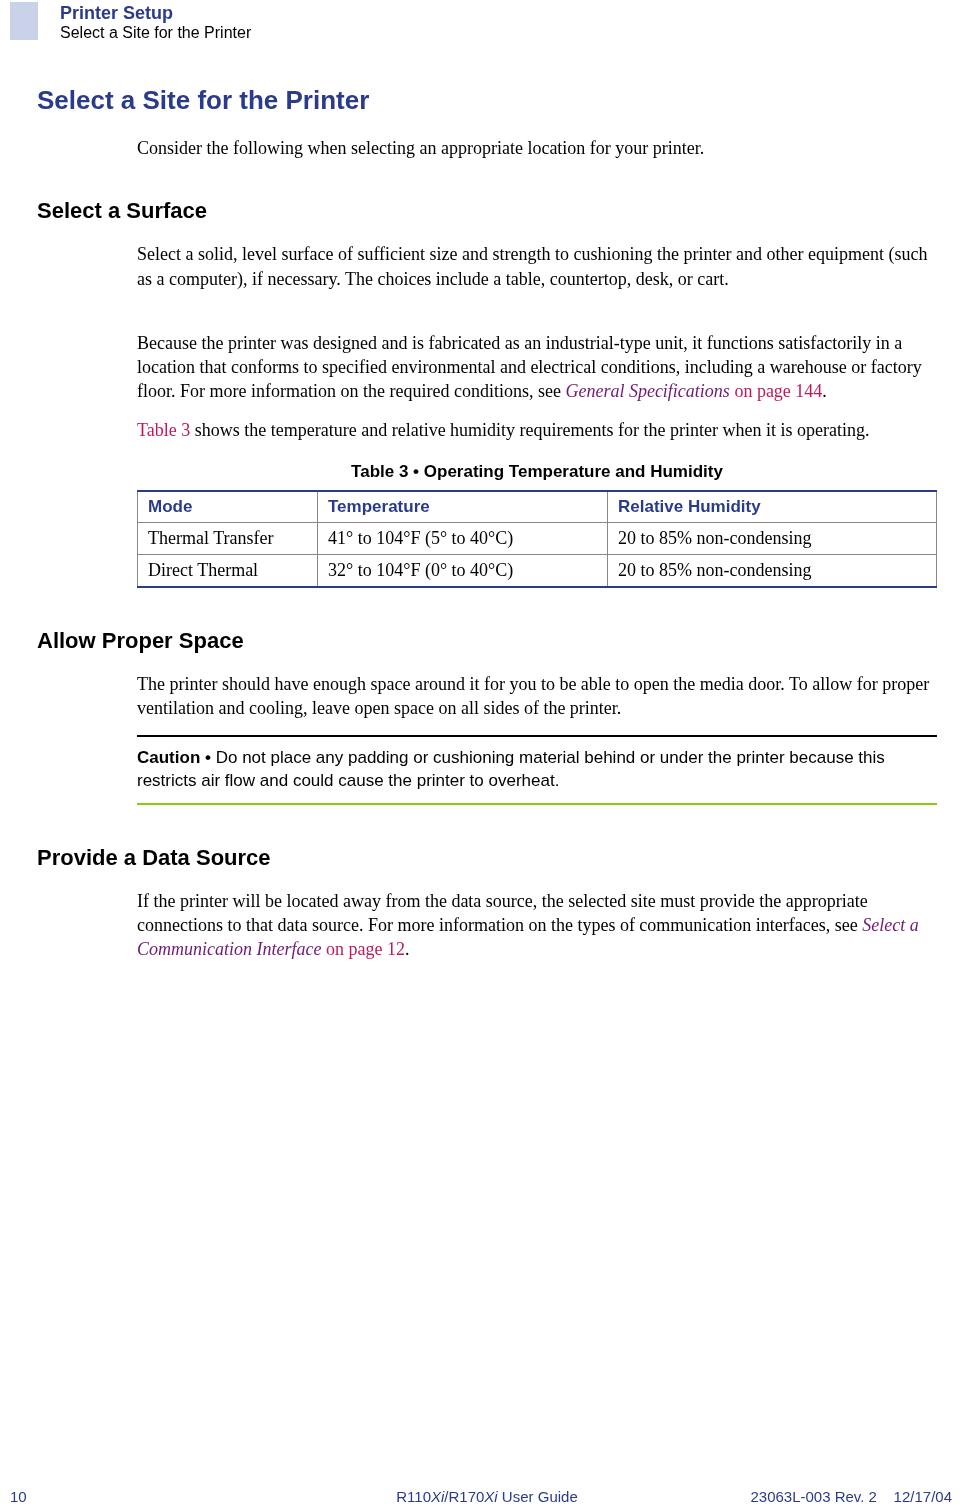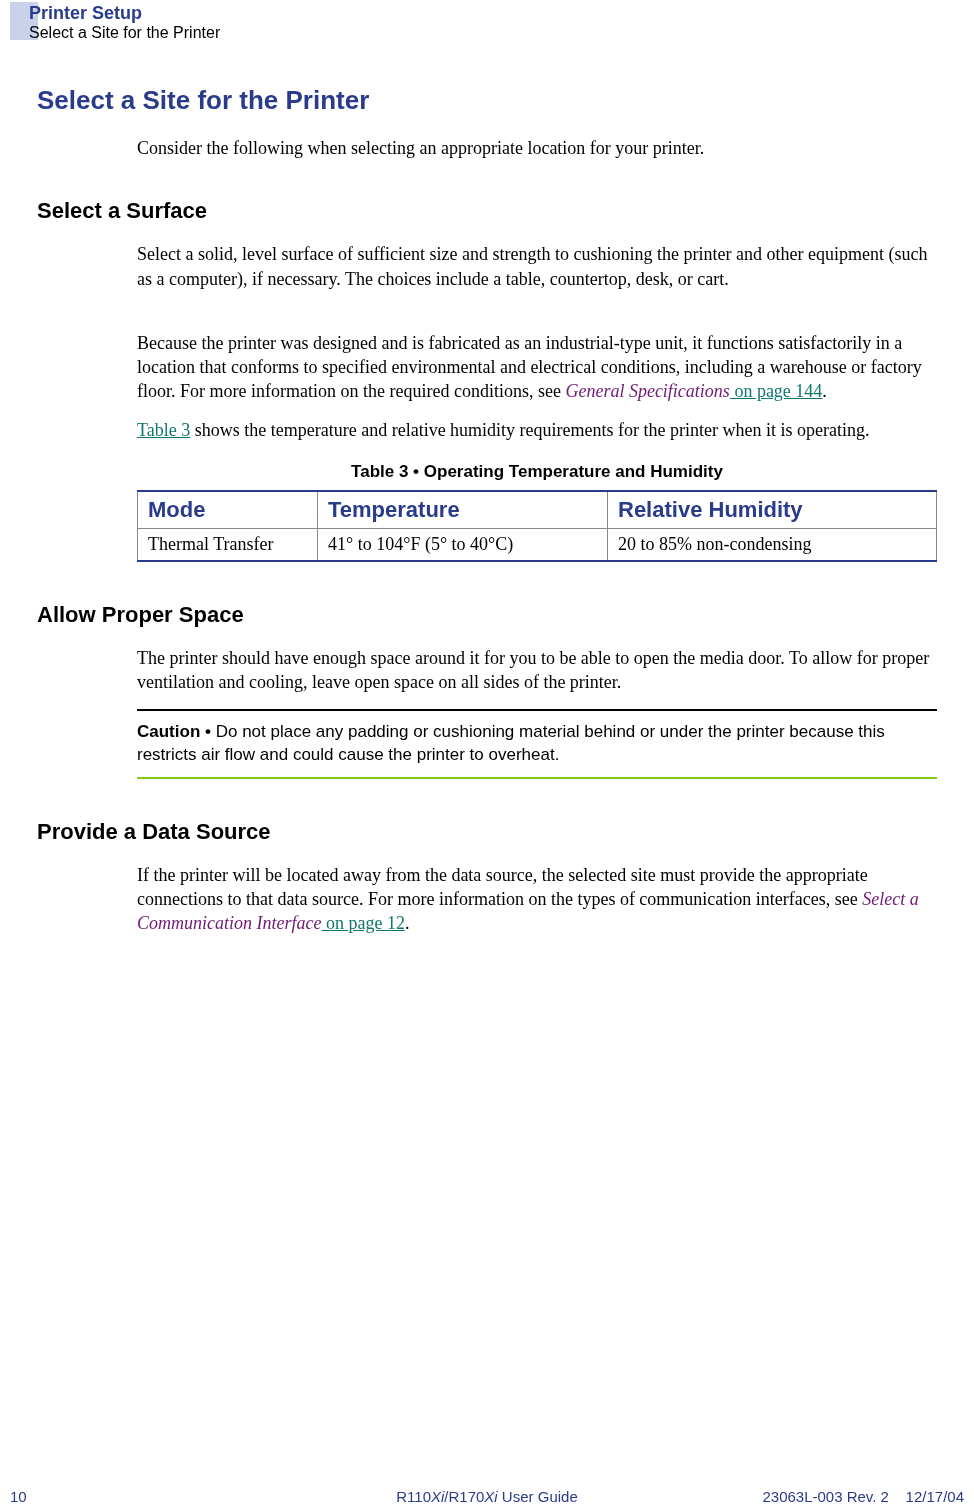--- a/index.html
+++ b/index.html
@@ -15,21 +15,21 @@
       position: absolute;
       top: 2px;
       left: 10px;
       width: 28px;
       height: 38px;
       background: #c9d2e8;
     }
     .header-text {
       position: absolute;
       top: 3px;
-      left: 29px;
+      left: 60px;
     }
     .header-title {
       color: #2a3b8c;
       font-family: Arial, Helvetica, sans-serif;
       font-weight: bold;
       font-size: 18px;
     }
     .header-sub {
       font-family: Arial, Helvetica, sans-serif;
       font-size: 16px;
@@ -61,21 +61,21 @@
       margin-bottom: 18px;
     }
     .body-text {
       margin-left: 100px;
       font-size: 18px;
       line-height: 1.35;
       margin-bottom: 14px;
     }
     .section { margin-bottom: 40px; }
     .link { color: #701a75; font-style: italic; }
-    .link-plain { color: #0f766e; font-style: normal; text-decoration: underline; }
+    .link-plain { color: #be185d; font-style: normal; }
     .table-wrap {
       margin-left: 100px;
       margin-top: 20px;
     }
     .table-caption {
       font-family: Arial, Helvetica, sans-serif;
       font-weight: bold;
       font-size: 17px;
       text-align: center;
       margin-bottom: 8px;
@@ -86,21 +86,21 @@
       font-size: 18px;
     }
     table th {
       color: #2a3b8c;
       font-family: Arial, Helvetica, sans-serif;
       font-weight: bold;
       text-align: left;
       padding: 5px 10px;
       border: 1px solid #888;
       border-top: 2px solid #2a3b8c;
-      font-size: 22px;
+      font-size: 17px;
       margin-top: 40px;
     }
     table td {
       padding: 5px 10px;
       border: 1px solid #888;
     }
     table tr:last-child td { border-bottom: 2px solid #2a3b8c; }
     .caution-box {
       margin-left: 100px;
       border-top: 2px solid #000;
@@ -116,21 +116,21 @@
       position: absolute;
       bottom: 18px;
       left: 10px;
       width: 954px;
       color: #2a3b8c;
       font-family: Arial, Helvetica, sans-serif;
       font-size: 15px;
     }
     .footer-left { position: absolute; left: 0; }
     .footer-center { position: absolute; left: 0; width: 100%; text-align: center; }
-    .footer-right { position: absolute; right: 0; }
+    .footer-right { position: absolute; right: 12px; }
     .italic { font-style: italic; }
   </style>
 </head>
 <body>
 
 <div class="header-bar"></div>
 <div class="header-text">
   <div class="header-title">Printer Setup</div>
   <div class="header-sub">Select a Site for the Printer</div>
 </div>
@@ -159,20 +159,25 @@
             <tr>
           <th style="width:180px">Mode</th>
           <th style="width:290px">Temperature</th>
           <th>Relative Humidity</th>
         </tr>
         <tr>
           <td>Thermal Transfer</td>
           <td>41° to 104°F (5° to 40°C)</td>
           <td>20 to 85% non-condensing</td>
         </tr>
+        <tr>
+          <td>Direct Thermal</td>
+          <td>32° to 104°F (0° to 40°C)</td>
+          <td>20 to 85% non-condensing</td>
+        </tr>
       </tbody>
         </table>
     </div>
   </div>
 
   <div class="section">
     <div class="h2">Allow Proper Space</div>
     <div class="body-text">The printer should have enough space around it for you to be able to open the media door. To allow for proper ventilation and cooling, leave open space on all sides of the printer.</div>
     <div class="caution-box">
       <span class="caution-label">Caution •  </span><span>Do not place any padding or cushioning material behind or under the printer because this restricts air flow and could cause the printer to overheat.</span>

